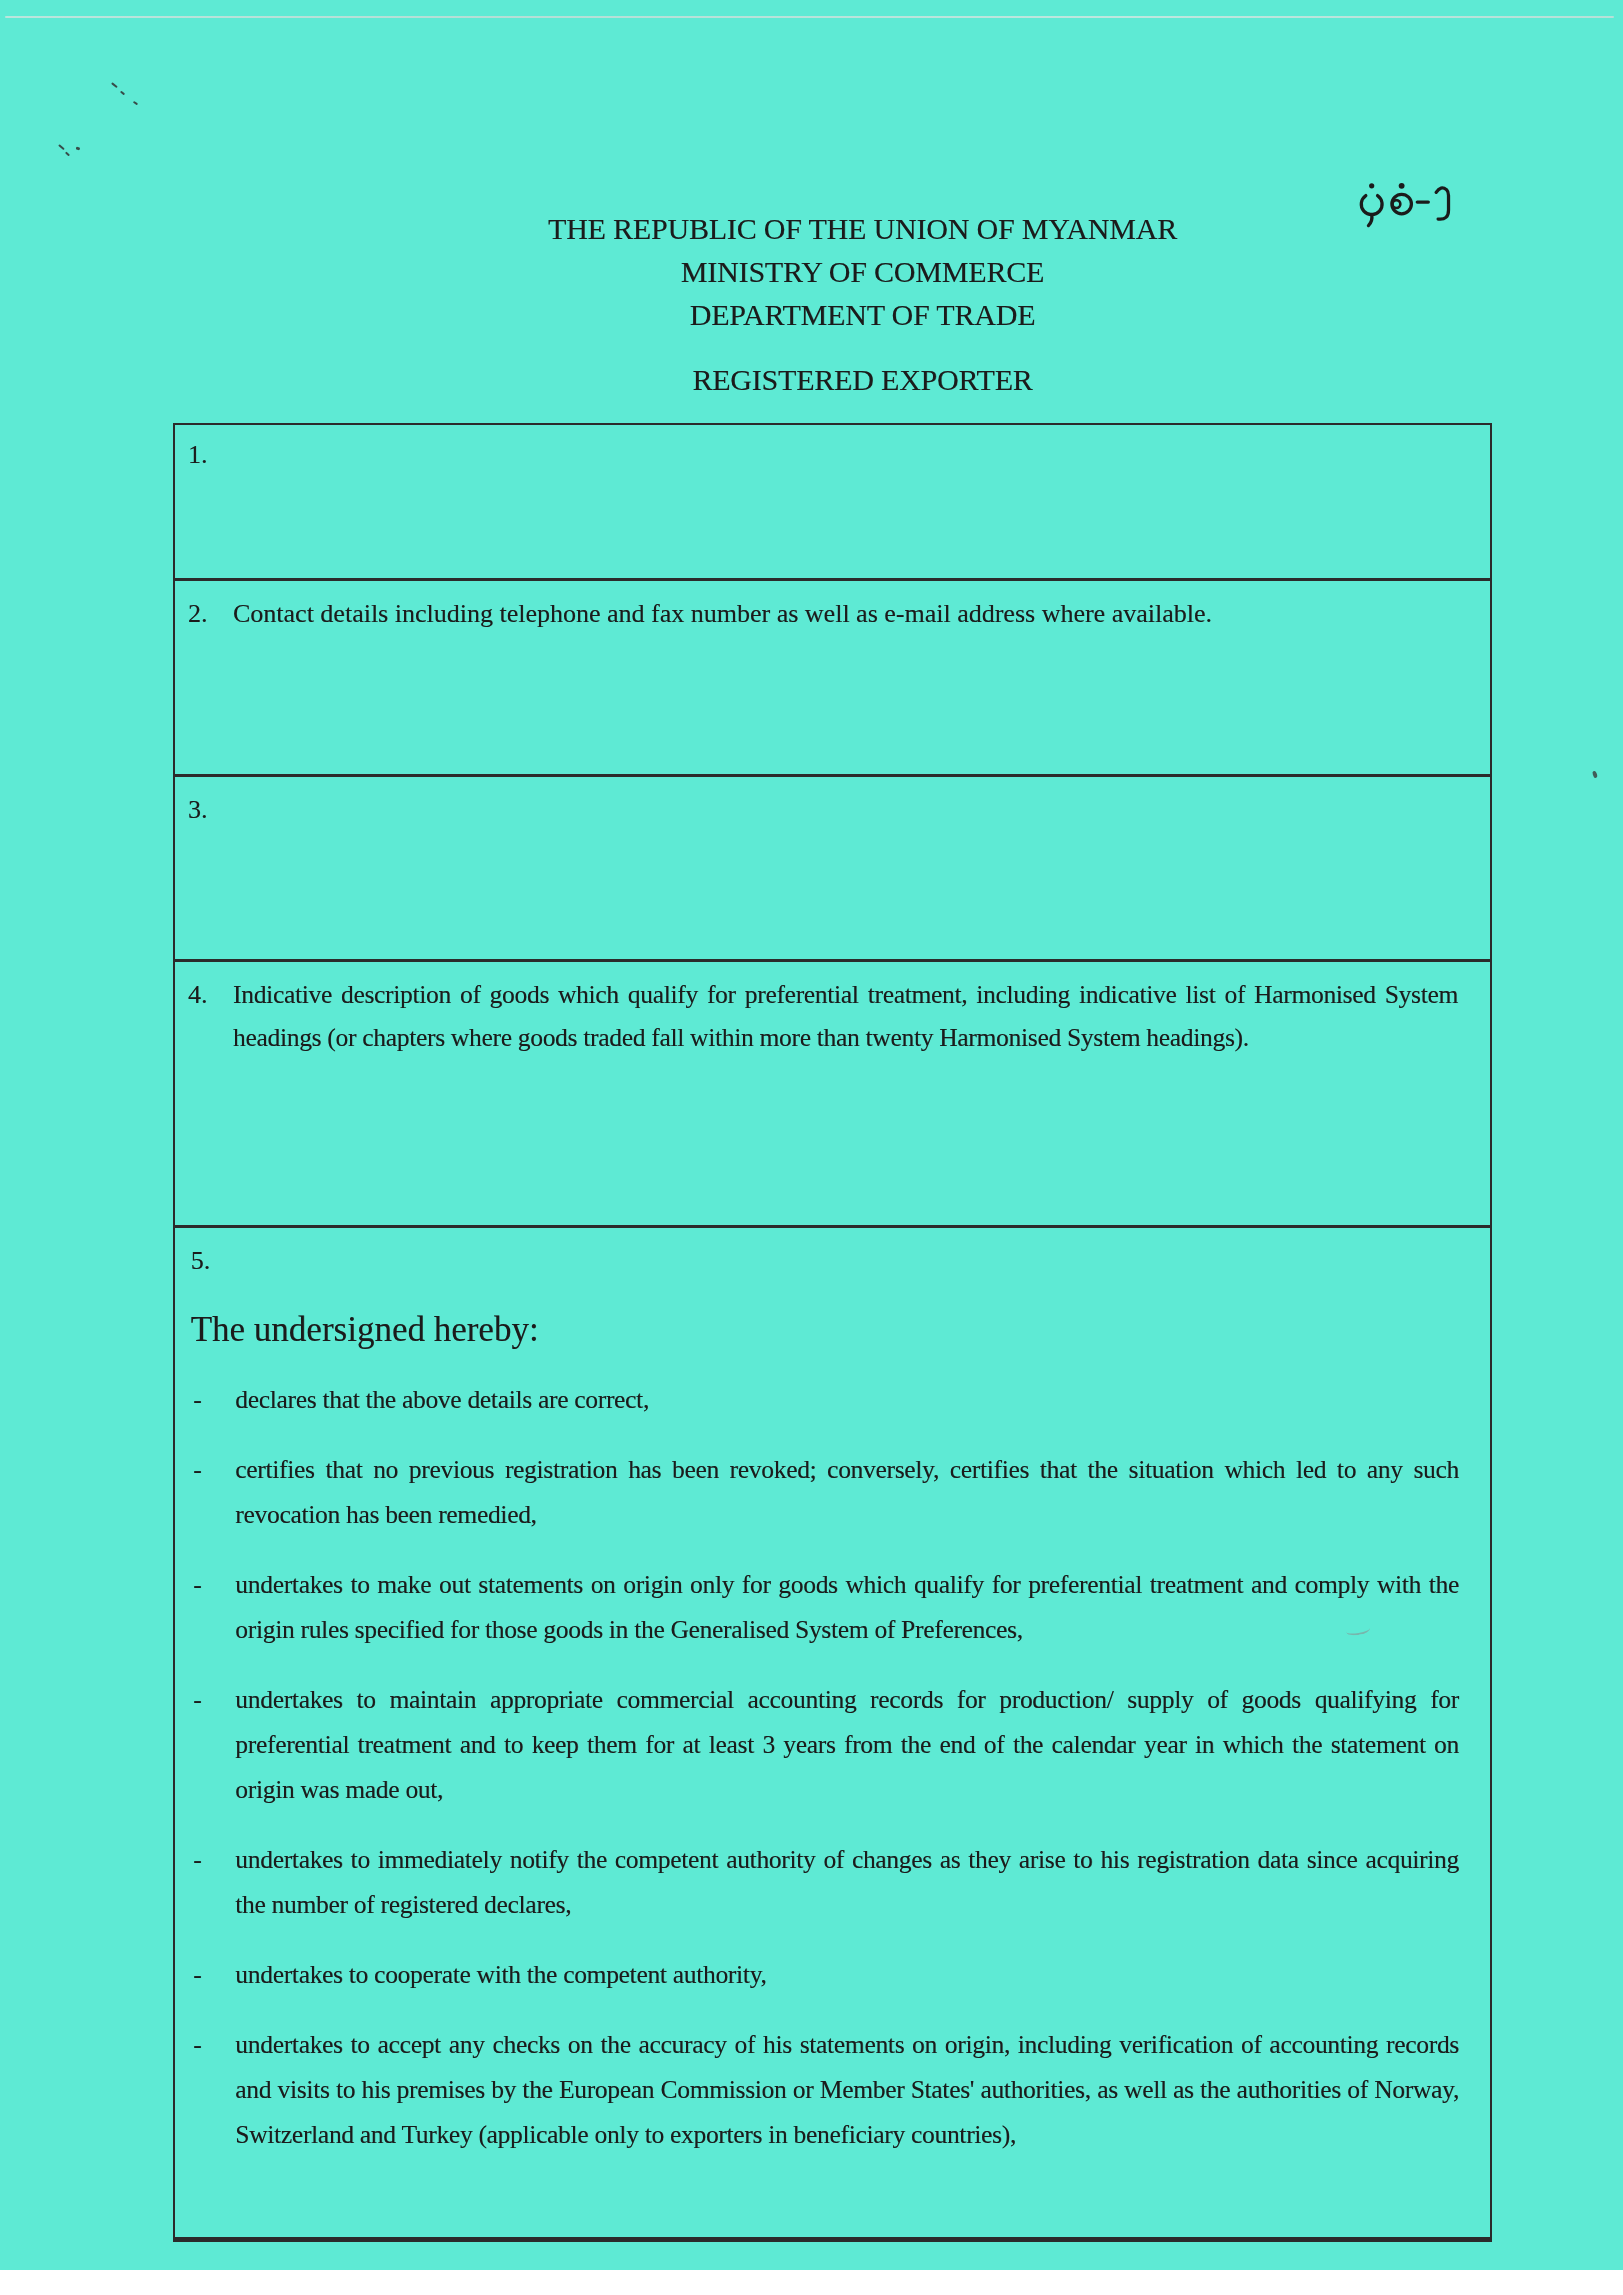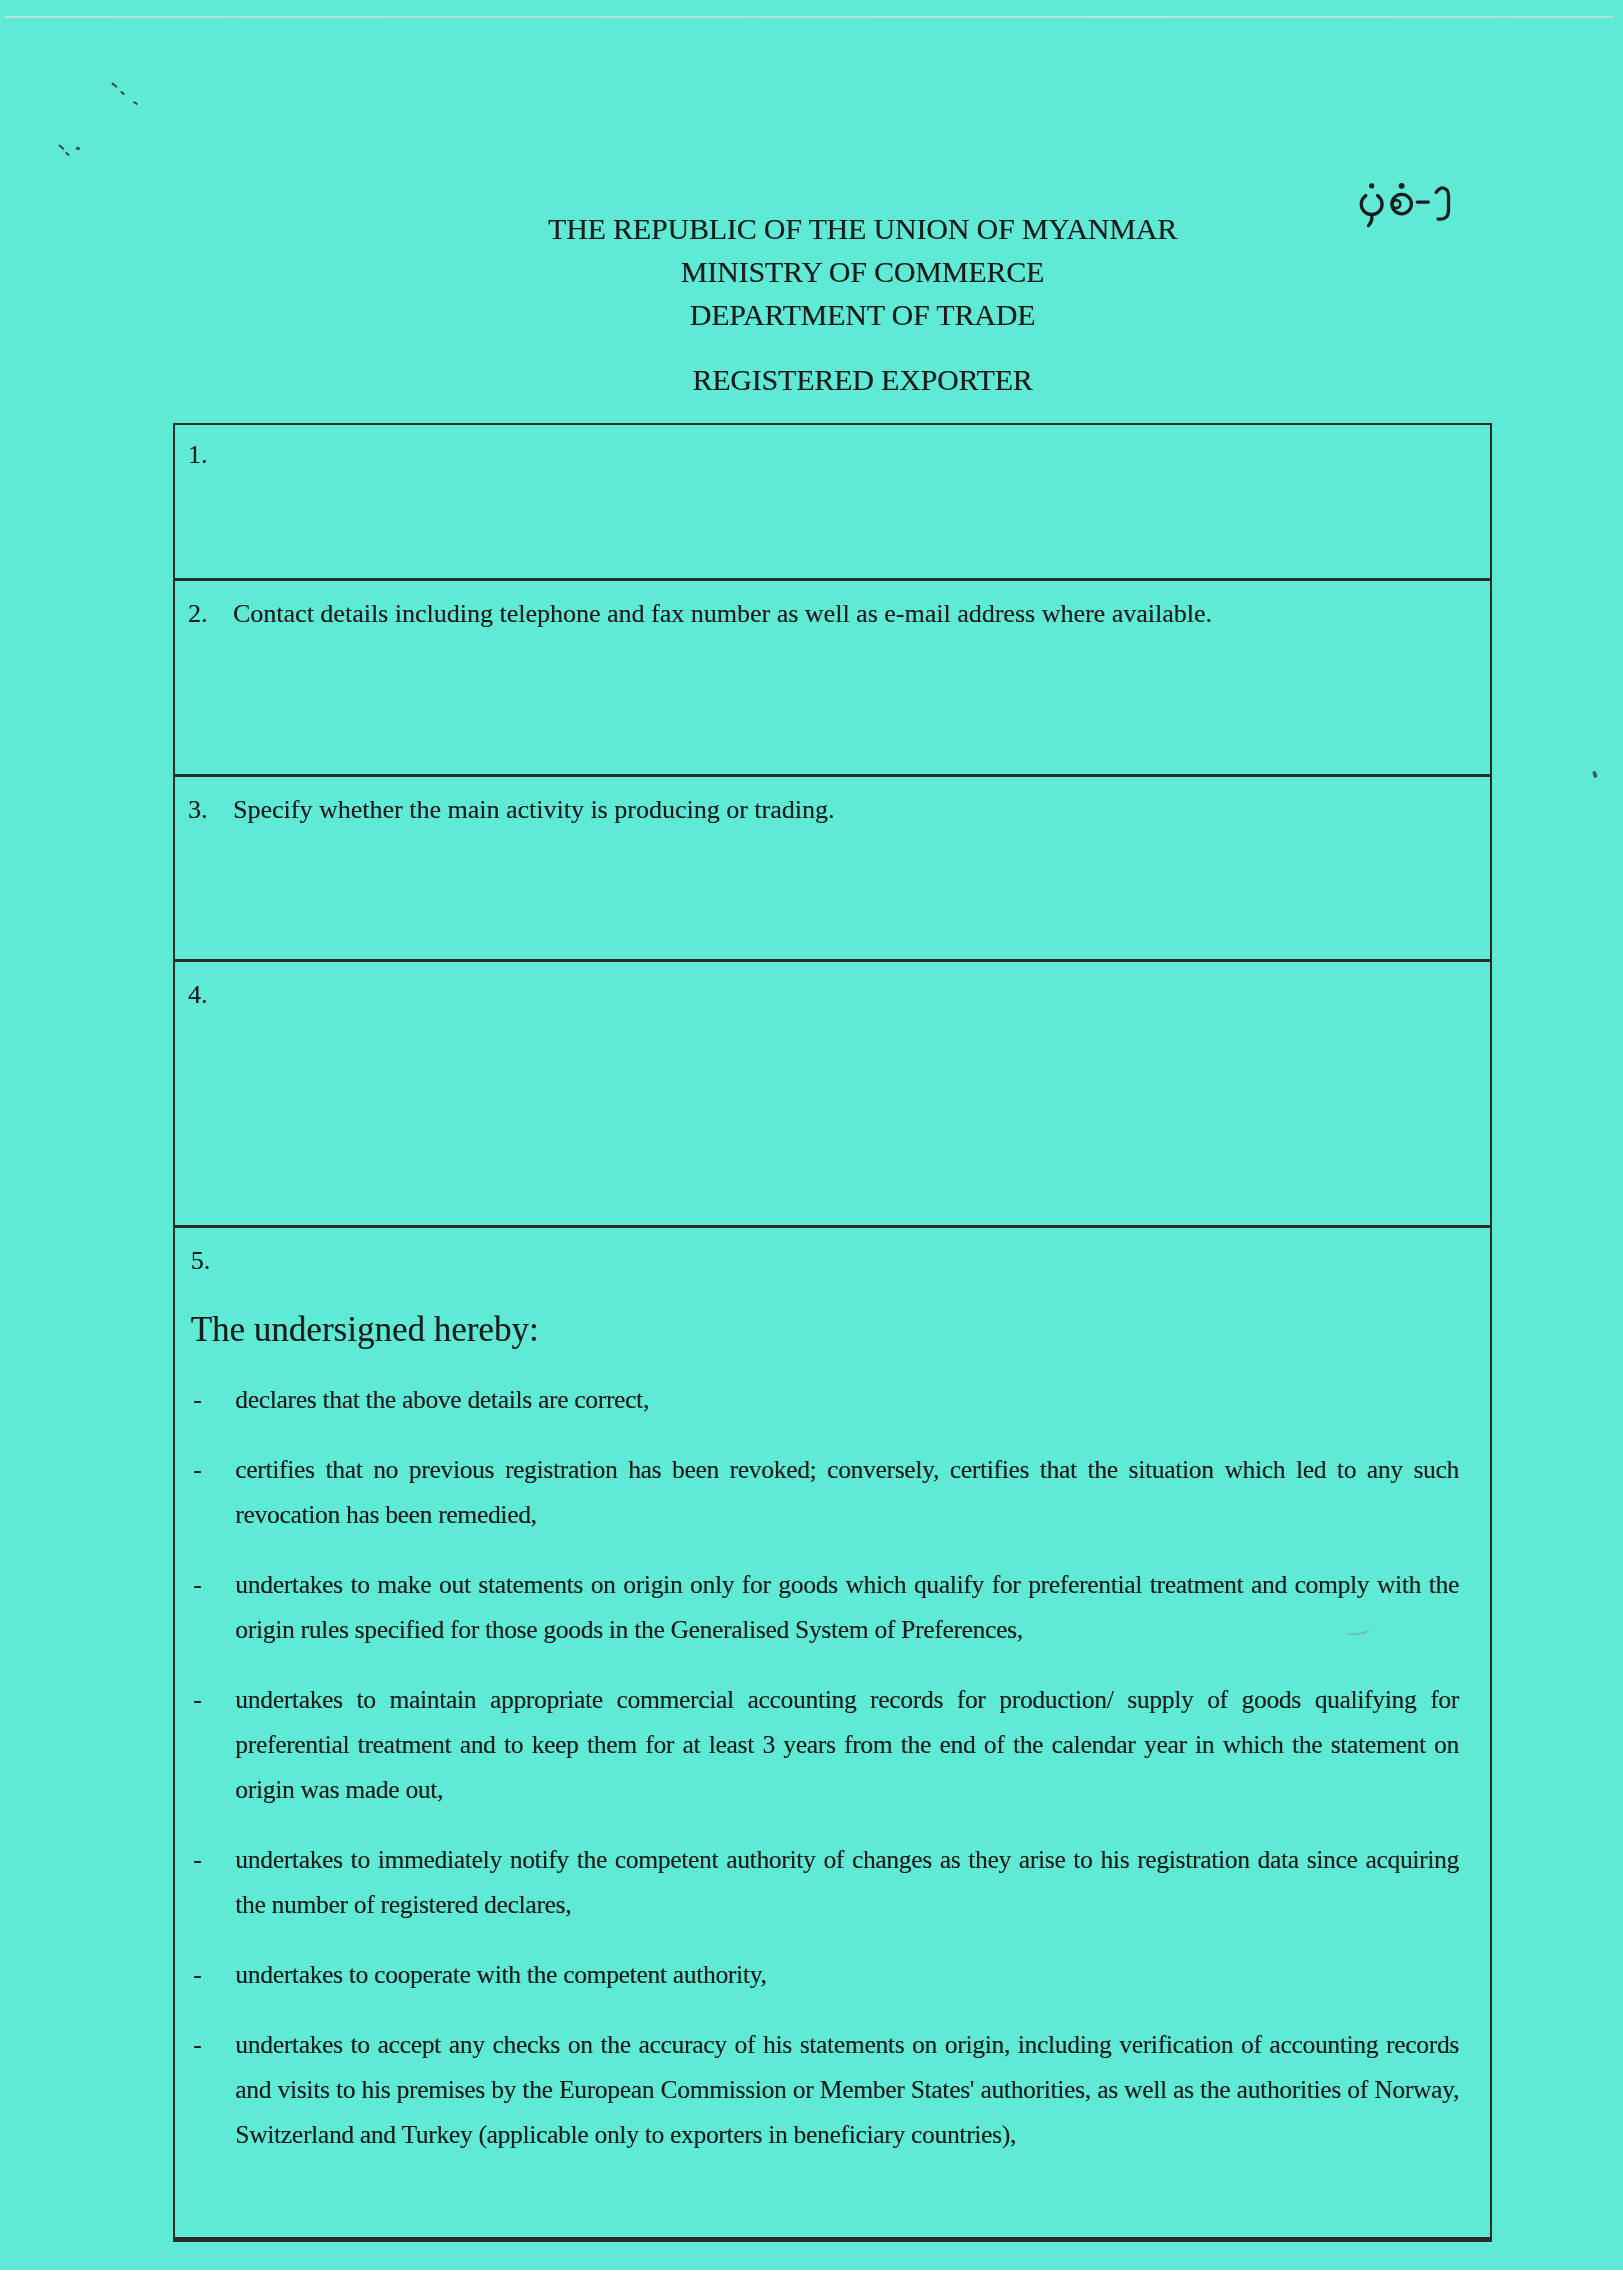--- a/index.html
+++ b/index.html
@@ -137,25 +137,25 @@
       <span class="num">1.</span>
     </div>
 
     <div class="row r2">
       <span class="num">2.</span>
       <div class="cell">Contact details including telephone and fax number as well as e-mail address where available.</div>
     </div>
 
     <div class="row r3">
       <span class="num">3.</span>
-      <div class="cell">Specify whether the main activity is producing or trading.</div>
     </div>
 
     <div class="row r4">
       <span class="num">4.</span>
+      <div class="cell">Indicative description of goods which qualify for preferential treatment, including indicative list of Harmonised System headings (or chapters where goods traded fall within more than twenty Harmonised System headings).</div>
     </div>
 
     <div class="row r5">
 
       <div class="sec5-head">
         <span class="num">5.</span>
       </div>
 
       <p class="sec5-intro">The undersigned hereby:</p>
 

